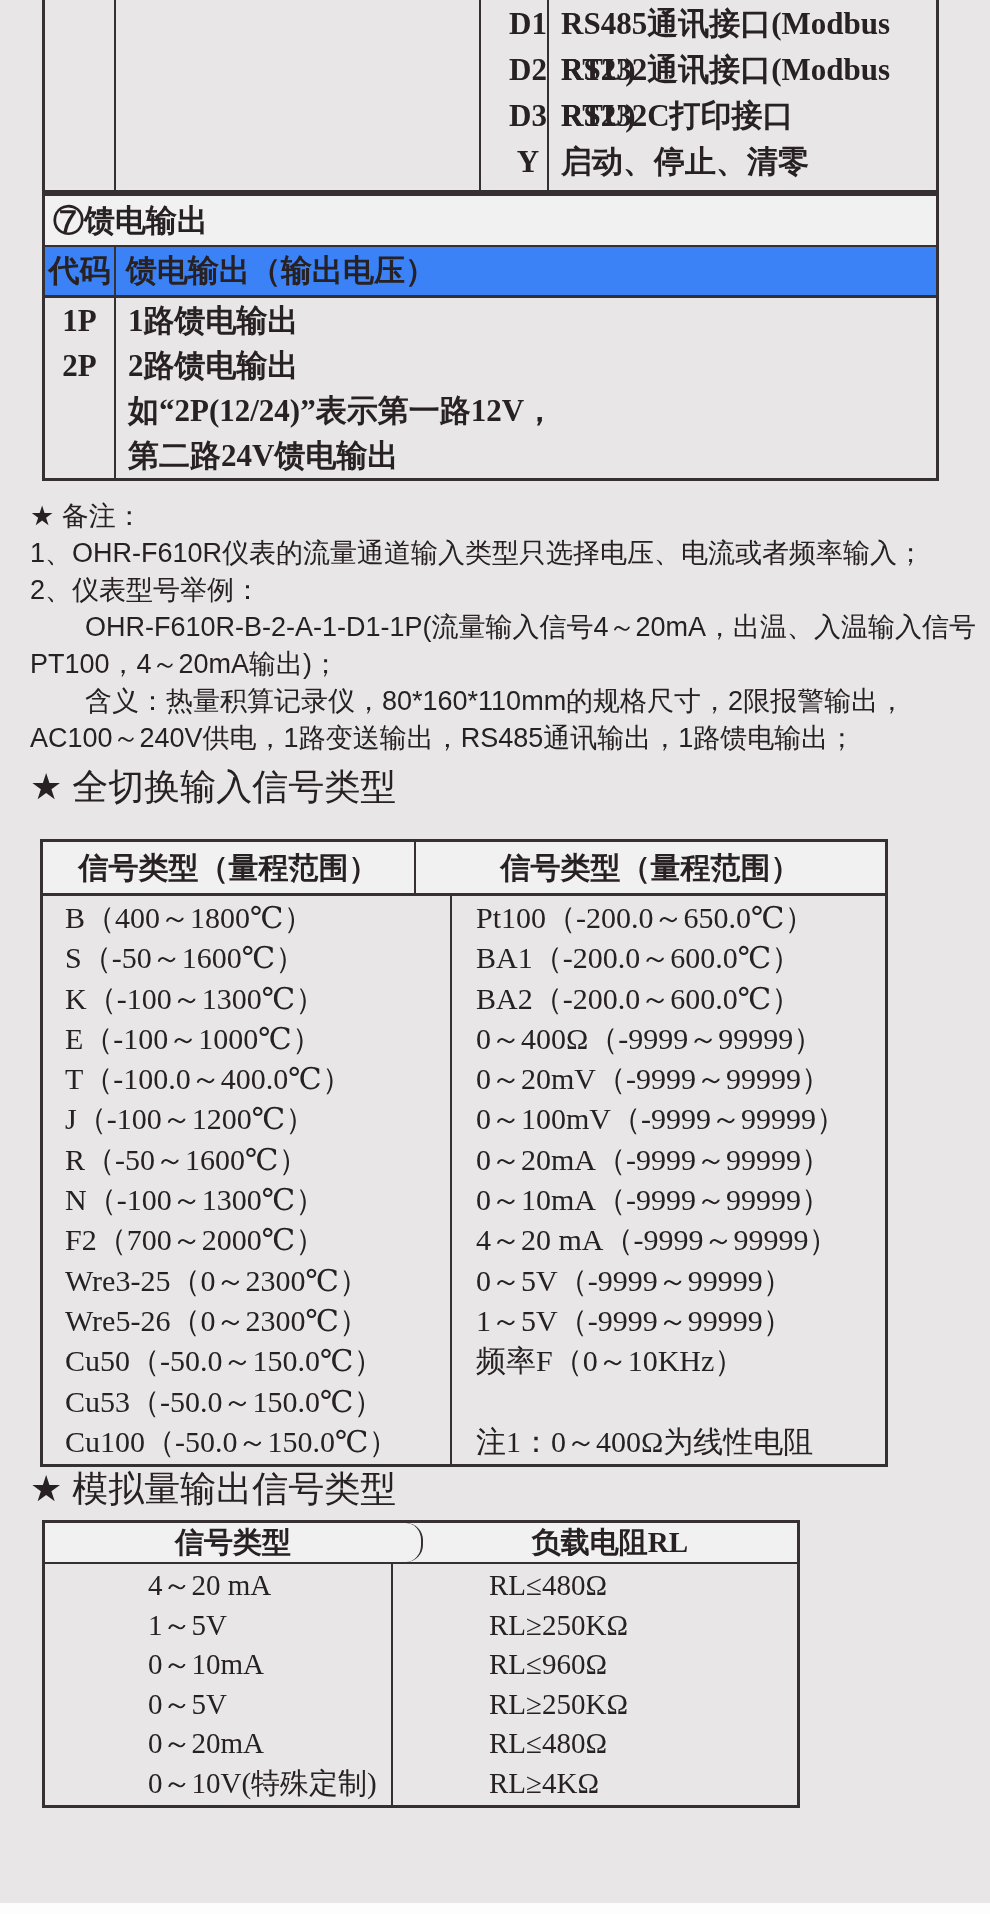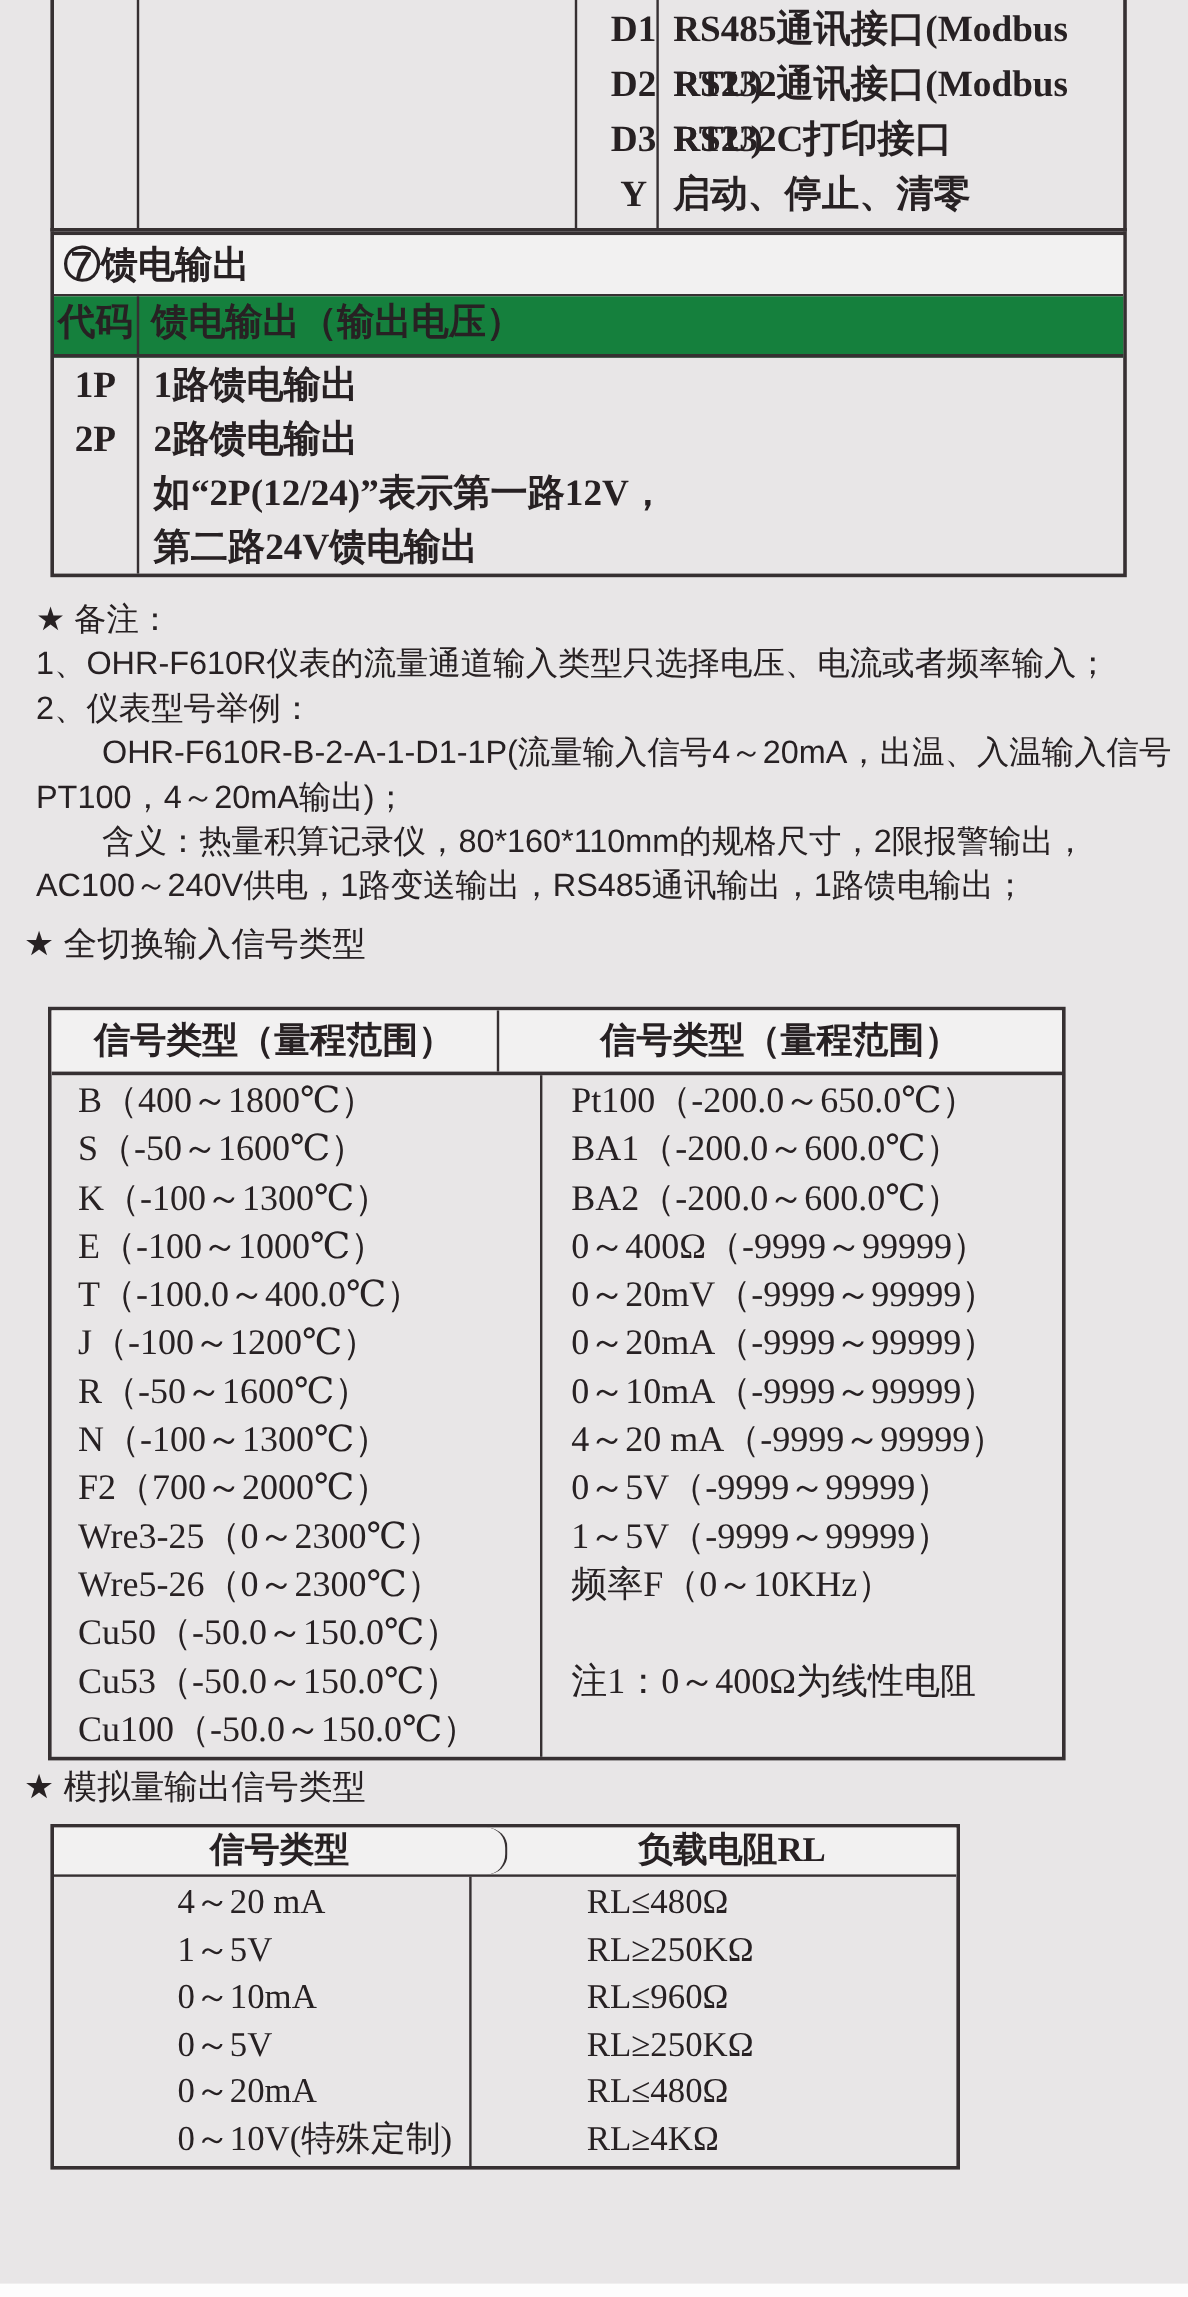--- a/index.html
+++ b/index.html
@@ -32,44 +32,43 @@
   .feed-table{
     position:absolute;left:42px;top:193px;width:897px;
     border:3px solid #363032;box-sizing:border-box;
     font-weight:bold;font-size:31px;
   }
   .feed-section{
     height:49px;line-height:49px;background:#f2f1f1;
     border-bottom:2px solid #363032;padding-left:8px;
   }
   .feed-header{
-    display:flex;height:48px;line-height:48px;background:#15803d;
+    display:flex;height:48px;line-height:48px;background:#3b82f6;
     border-bottom:3px solid #363032;
-    font-family:Liberation Mono, monospace;
   }
   .feed-header-code{width:69px;border-right:2px solid #363032;text-align:center;}
   .feed-header-desc{flex:1;padding-left:10px;}
   .feed-body{display:flex;height:180px;}
   .feed-body-codes{width:69px;border-right:2px solid #363032;}
   .feed-body-descs{flex:1;}
   .feed-line{height:45px;line-height:45px;}
   .feed-body-codes .feed-line{text-align:center;}
   .feed-body-descs .feed-line{padding-left:12px;}
 
   
   .notes{
     position:absolute;left:30px;top:498px;width:940px;
     font-size:27px;
   }
   .note-line{height:37px;line-height:37px;white-space:nowrap;}
   .note-indent{padding-left:55px;}
 
   .sig-title{
-    position:absolute;left:20px;
-    font-size:28px;height:34px;line-height:34px;white-space:nowrap;
+    position:absolute;left:30px;
+    font-size:36px;height:34px;line-height:34px;white-space:nowrap;
   }
   .sig-title1{top:770px;}
   .sig-title2{top:1472px;}
 
   
   .input-table{
     position:absolute;left:40px;top:839px;width:848px;
     border:3px solid #363032;box-sizing:border-box;font-size:30px;
   }
   .input-header{
@@ -176,20 +175,21 @@
       <div class="sig-line">Cu50（-50.0～150.0℃）</div>
       <div class="sig-line">Cu53（-50.0～150.0℃）</div>
       <div class="sig-line">Cu100（-50.0～150.0℃）</div>
     </div>
     <div class="input-right">
       <div class="sig-line">Pt100（-200.0～650.0℃）</div>
       <div class="sig-line">BA1（-200.0～600.0℃）</div>
       <div class="sig-line">BA2（-200.0～600.0℃）</div>
       <div class="sig-line">0～400Ω（-9999～99999）</div>
       <div class="sig-line">0～20mV（-9999～99999）</div>
+      <div class="sig-line">0～100mV（-9999～99999）</div>
       <div class="sig-line">0～20mA（-9999～99999）</div>
       <div class="sig-line">0～10mA（-9999～99999）</div>
       <div class="sig-line">4～20 mA（-9999～99999）</div>
       <div class="sig-line">0～5V（-9999～99999）</div>
       <div class="sig-line">1～5V（-9999～99999）</div>
       <div class="sig-line">频率F（0～10KHz）</div>
       <div class="sig-line"></div>
       <div class="sig-line">注1：0～400Ω为线性电阻</div>
     </div>
   </div>

